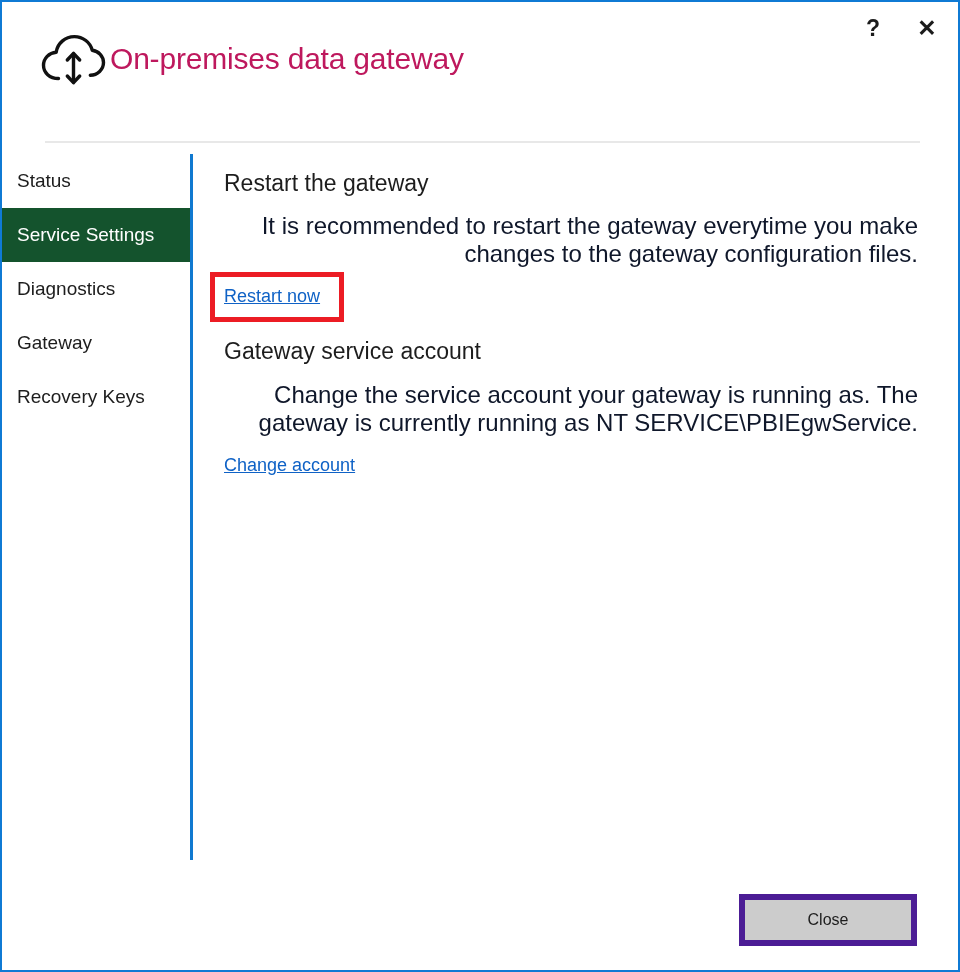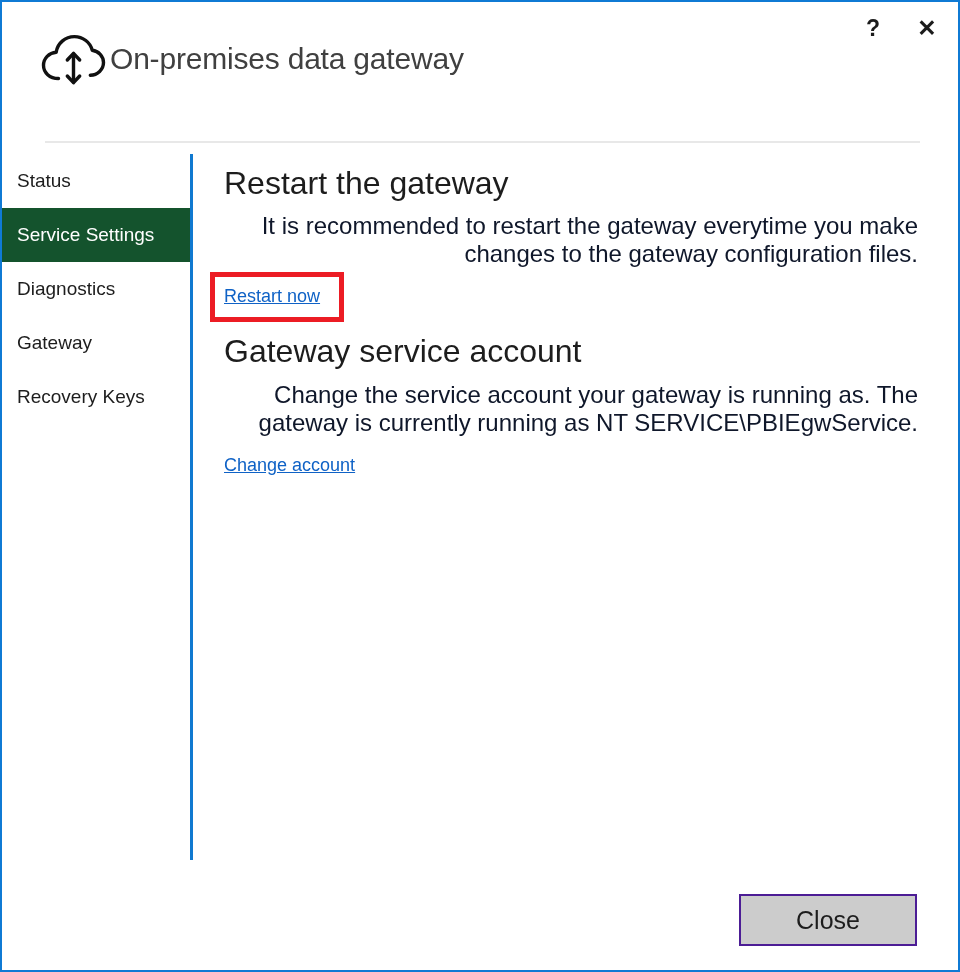--- a/index.html
+++ b/index.html
@@ -60,21 +60,21 @@
     align-items: center;
   }
   .brand-icon {
     width: 66px;
     height: 58px;
     display: block;
     flex: 0 0 auto;
   }
   .brand-title {
     font-size: 30px;
-    color: #404040;
+    color: #be185d;
     letter-spacing: -0.2px;
     white-space: nowrap;
     padding-left: 4px;
   }
 
   
   .header-divider {
     position: absolute;
     left: 43px;
     top: 139px;
@@ -124,21 +124,21 @@
   }
 
   
   .content {
     position: absolute;
     left: 222px;
     top: 0;
     width: 700px;
   }
   .section-title {
-    font-size: 32px;
+    font-size: 23px;
     color: #1d1d1d;
     margin: 0;
     font-weight: normal;
     line-height: 30px;
   }
   #restart-section .section-title { padding-top: 14px; }
   .section-text {
     font-size: 24px;
     color: #0f172a;
     line-height: 28px;
@@ -178,23 +178,23 @@
     width: 956px;
     height: 100px;
   }
   .close-button {
     position: absolute;
     right: 41px;
     top: 24px;
     width: 178px;
     height: 52px;
     background: #cccccc;
-    border: 2px solid #4c1d95;
+    border: 6px solid #4c1d95;
     font-family: "Liberation Sans", sans-serif;
-    font-size: 25px;
+    font-size: 16px;
     color: #1d1d1d;
     cursor: default;
     display: flex;
     align-items: center;
     justify-content: center;
   }
 </style>
 </head>
 <body>
 

